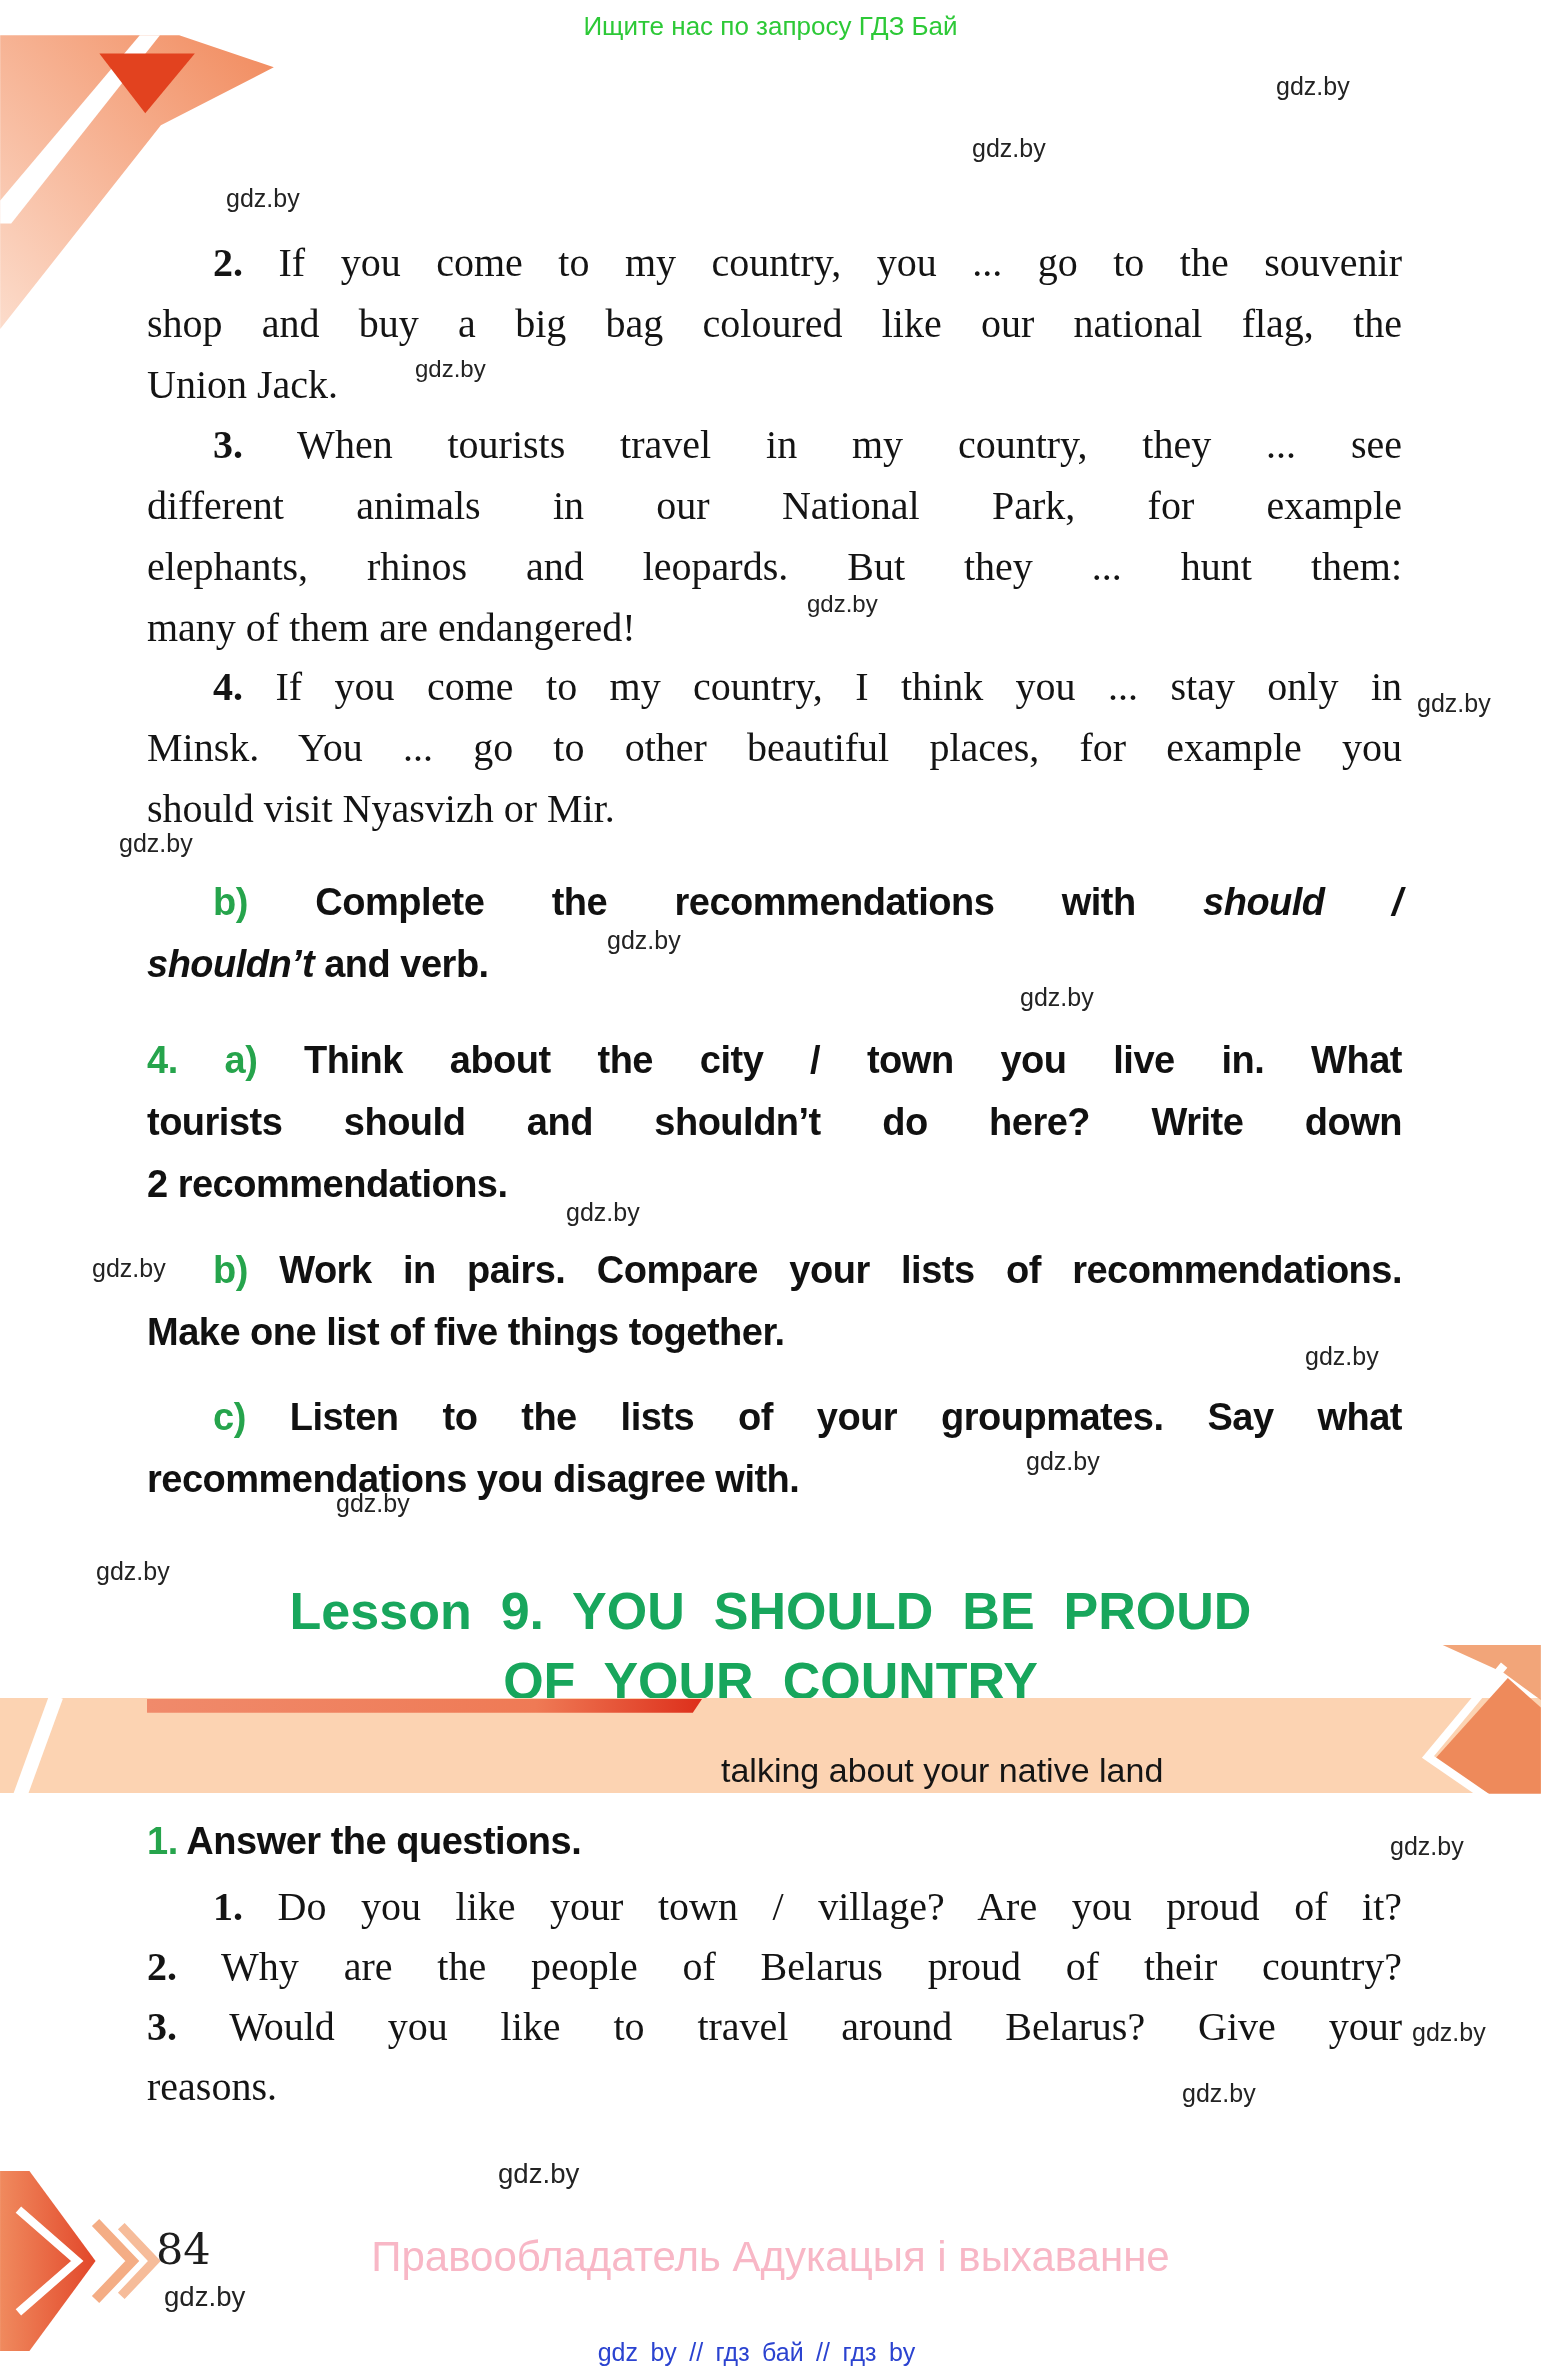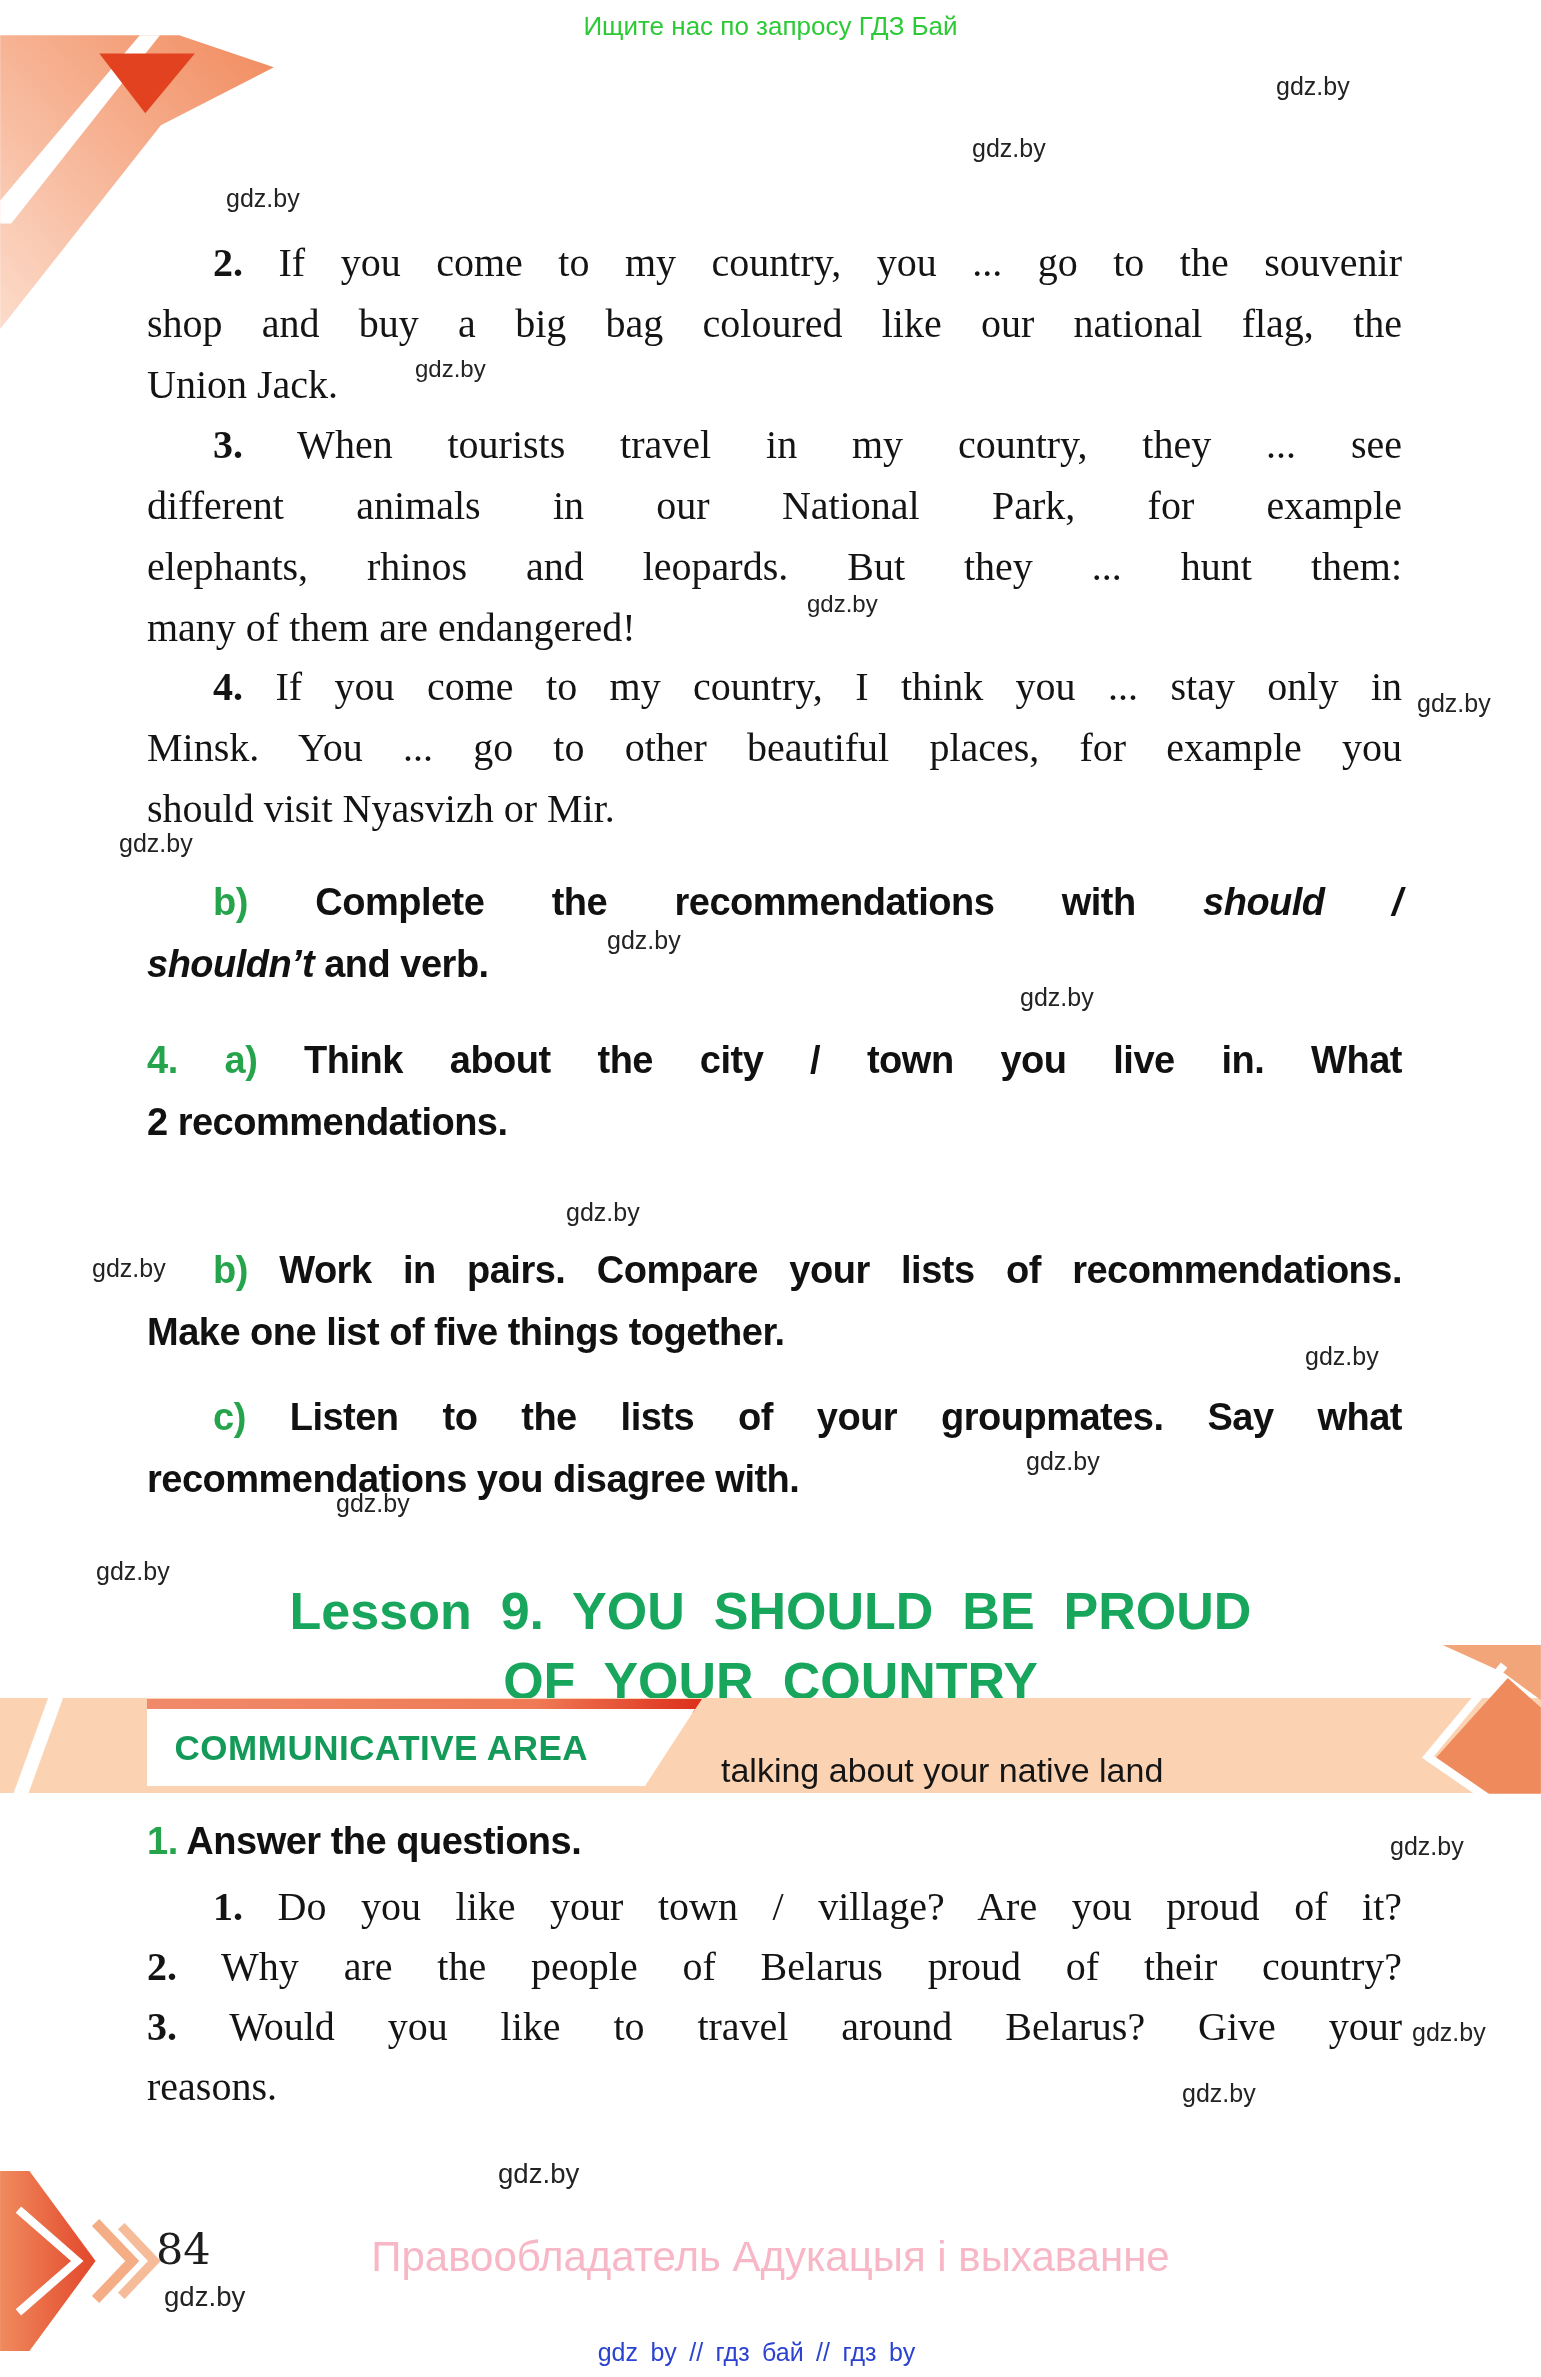--- a/index.html
+++ b/index.html
@@ -118,20 +118,21 @@
     <div class="sline">should visit Nyasvizh or Mir.</div>
   </div>
 
   <div class="col sans" style="top:871px">
     <div class="sline j ind"><span class="glabel">b)</span><span> Complete the recommendations with </span><i>should /</i></div>
     <div class="sline"><i>shouldn’t</i><span> and verb.</span></div>
   </div>
 
   <div class="col sans" style="top:1029px">
     <div class="sline j"><span class="glabel">4. a)</span><span> Think about the city / town you live in. What</span></div>
+    <div class="sline j">tourists should and shouldn’t do here? Write down</div>
     <div class="sline">2 recommendations.</div>
   </div>
 
   <div class="col sans" style="top:1239px">
     <div class="sline j ind"><span class="glabel">b)</span><span> Work in pairs. Compare your lists of recommendations.</span></div>
     <div class="sline">Make one list of five things together.</div>
   </div>
 
   <div class="col sans" style="top:1386px">
     <div class="sline j ind"><span class="glabel">c)</span><span> Listen to the lists of your groupmates. Say what</span></div>
@@ -139,23 +140,20 @@
   </div>
 
   <div id="lesson">
     <div>Lesson 9. YOU SHOULD BE PROUD</div>
     <div>OF YOUR COUNTRY</div>
   </div>
 
   <div class="band">
     <div class="band-slash"></div>
     <div class="band-redstrip"></div>
-    <div class="band-box">
-      <span class="area">COMMUNICATIVE AREA</span>
-    </div>
     <div class="band-topic">talking about your native land</div>
   </div>
 
   <svg class="deco" style="left:1415px;top:1645px" width="126" height="156" viewBox="0 0 137 170">
     <polygon points="30,0 137,0 137,60 96,30" fill="#f2a579"></polygon>
     <polygon points="101,36 137,68 137,162 80,162 20,126" fill="#ee8a5b"></polygon>
     <polyline points="97,22 14,122 78,166" stroke="#ffffff" stroke-width="9" fill="none"></polyline>
   </svg>
 
   <div class="t1title"><span class="glabel">1.</span><span> Answer the questions.</span></div>

